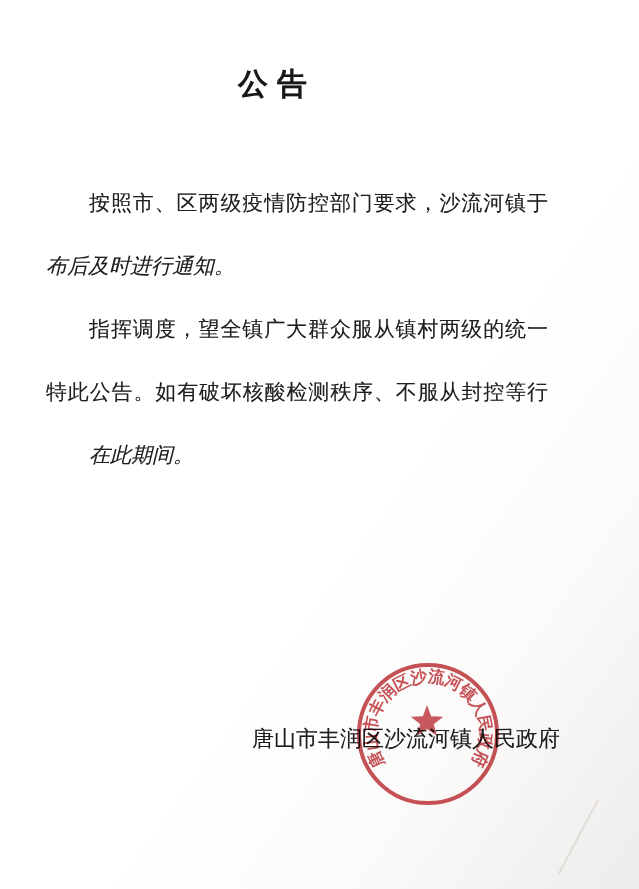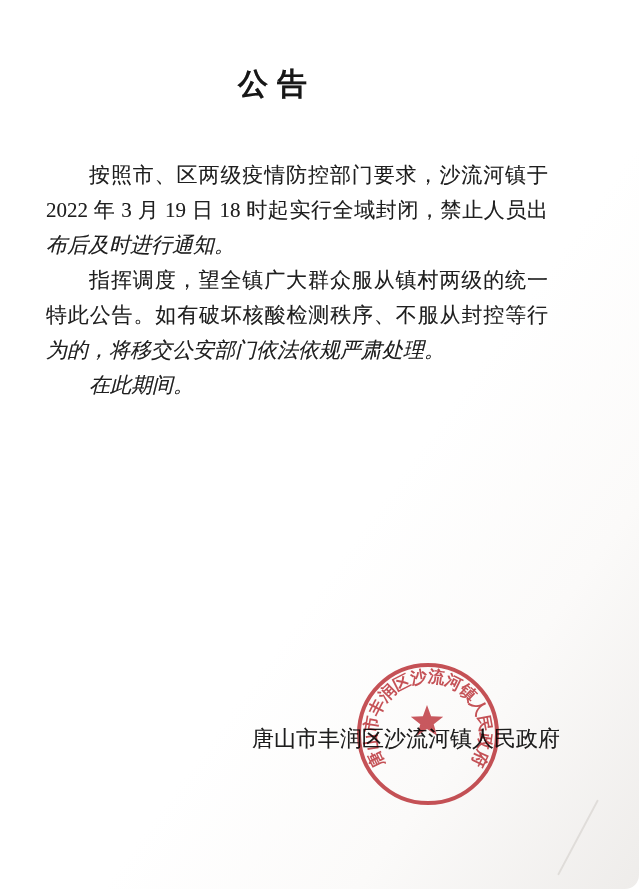--- a/index.html
+++ b/index.html
@@ -6,21 +6,20 @@
   body {
     font-family: "Liberation Serif", "DejaVu Serif", serif;
     background: #ffffff;
   }
   .page {
     position: relative;
     width: 639px;
     height: 889px;
     overflow: hidden;
     background: linear-gradient(to bottom right, #ffffff 58%, #fbfaf9 78%, #eeecea 100%);
-    border-radius: 14px;
   }
   .doc-title {
     position: absolute;
     top: 64px;
     left: 46px;
     width: 462px;
     text-align: center;
     font-size: 30px;
     font-weight: 600;
     letter-spacing: 9px;
@@ -34,20 +33,21 @@
     width: 502px;
     font-size: 21px;
     line-height: 35px;
     color: #1f1f1f;
     text-shadow: 0 0 0.6px rgba(0,0,0,0.35);
   }
   .line {
     text-align: justify;
     text-align-last: justify;
     white-space: nowrap;
+    margin-top: 28px;
   }
   .line.last {
     text-align-last: left;
     font-style: italic;
   }
   .line.first {
     text-indent: 43px;
   }
   .signature-block {
     position: absolute;
@@ -87,25 +87,23 @@
 </style>
 </head>
 <body>
 
 <div class="page">
 
   <div class="doc-title">公告</div>
 
   <div class="doc-body">
       <div class="line first">按照市、区两级疫情防控部门要求，沙流河镇于</div>
-      <div class="line">2022 年 3 月 19 日 18 时起实行全域封闭，禁止人员出</div>
       <div class="line last">布后及时进行通知。</div>
       <div class="line first">指挥调度，望全镇广大群众服从镇村两级的统一</div>
       <div class="line">特此公告。如有破坏核酸检测秩序、不服从封控等行</div>
-      <div class="line last">为的，将移交公安部门依法依规严肃处理。</div>
       <div class="line first last">在此期间。</div>
     </div>
 
   <div class="signature-block">
     <div>唐山市丰润区沙流河镇人民政府</div>
   </div>
 
   <svg class="seal" viewBox="0 0 150 150">
     <circle cx="75" cy="75" r="69" fill="none" stroke-width="4" stroke="#c03a40"></circle>
     <defs>

